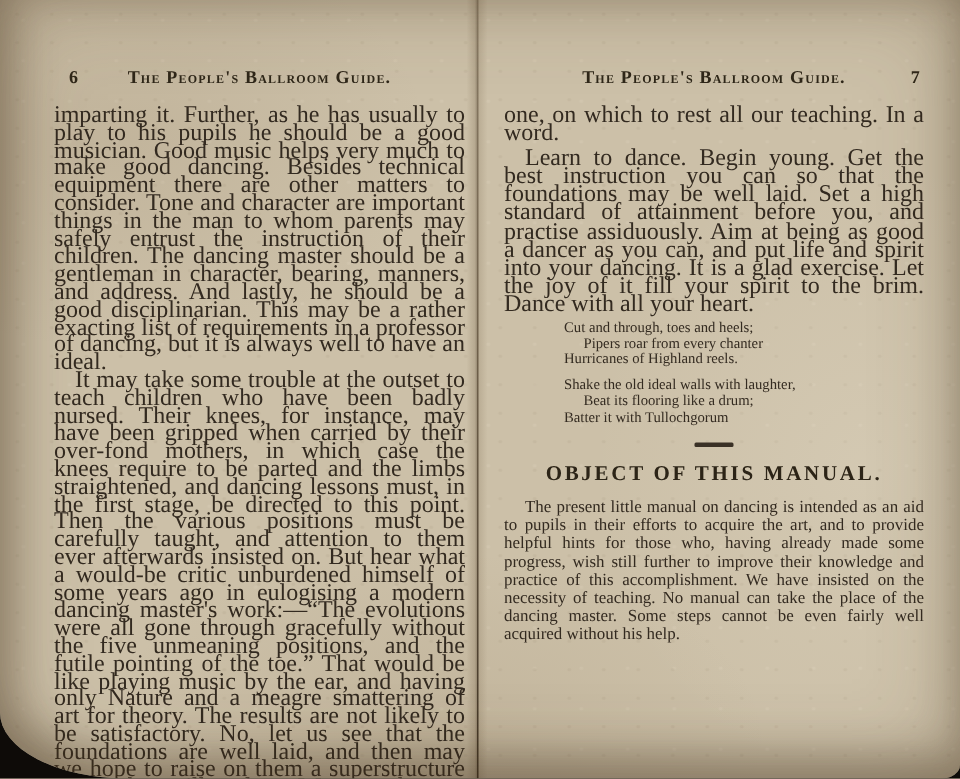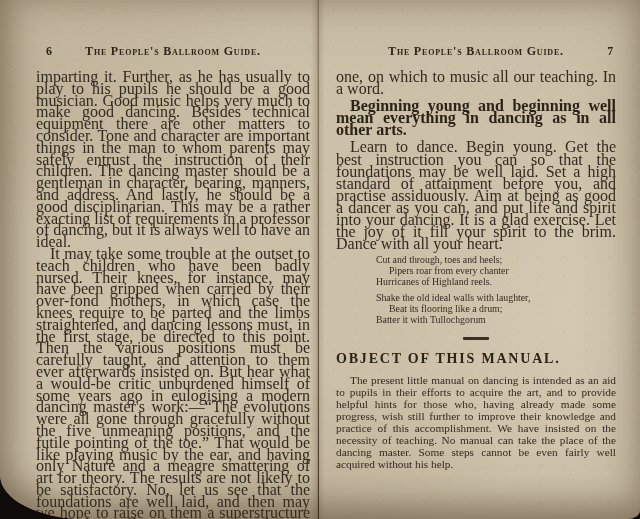--- a/index.html
+++ b/index.html
@@ -96,20 +96,21 @@
     background: #3a3126;
     border-radius: 1px;
     margin: 2px auto 11px auto;
   }
 
   .section-heading {
     margin: 0 0 7px 0;
     font-size: 14px;
     font-weight: 700;
     letter-spacing: 1.8px;
+    text-align: center;
     color: #2c2417;
   }
   .loose { font-size: 11.3px; line-height: 15.6px; }
 </style>
 </head>
 <body>
 
 <div class="book">
   <div class="gutter"></div>
 
@@ -120,22 +121,21 @@
     </header>
     <p class="body-text">imparting it.  Further, as he has usually to play to his pupils he should be a good musician.  Good music helps very much to make good dancing.  Besides technical equipment there are other matters to consider.  Tone and character are important things in the man to whom parents may safely entrust the instruction of their children.  The dancing master should be a gentleman in character, bearing, manners, and address.  And lastly, he should be a good disciplinarian. This may be a rather exacting list of requirements in a professor of dancing, but it is always well to have an ideal.</p>
     <p class="body-text indent">It may take some trouble at the outset to teach children who have been badly nursed. Their knees, for instance, may have been gripped when carried by their over-fond mothers, in which case the knees require to be parted and the limbs straightened, and dancing lessons must, in the first stage, be directed to this point.  Then the various positions must be carefully taught, and attention to them ever afterwards insisted on.  But hear what a would-be critic unburdened himself of some years ago in eulogising a modern dancing master's work:—“The evolutions were all gone through gracefully without the five unmeaning positions, and the futile pointing of the toe.”  That would be like playing music by the ear, and having only Nature and a meagre smattering of art for theory.  The results are not likely to be satisfactory.  No, let us see that the foundations are well laid, and then may we hope to raise on them a superstructure of art that will endure.  We must have a theory, and a sound</p>
   </section>
 
   <section class="page page-right">
     <header class="page-header">
       <span class="header-title">The People's Ballroom Guide.</span>
       <span class="pagenum pagenum-right">7</span>
     </header>
-    <p class="body-text">one, on which to music all our teaching.  In a word.</p>
-    <p class="body-text bold-statement">Beginning young and beginning well mean everything in dancing as in all other arts.</p>
+    <p class="body-text">one, on which to rest all our teaching.  In a word.</p>
     <p class="body-text indent">Learn to dance.  Begin young.  Get the best instruction you can so that the foundations may be well laid.  Set a high standard of attainment before you, and practise assiduously.  Aim at being as good a dancer as you can, and put life and spirit into your dancing. It is a glad exercise.  Let the joy of it fill your spirit to the brim.  Dance with all your heart.</p>
 
     <div class="poem poem-stanza-1">
       <div class="poem-line">Cut and through, toes and heels;</div>
       <div class="poem-line">Pipers roar from every chanter</div>
       <div class="poem-line">Hurricanes of Highland reels.</div>
     </div>
     <div class="poem poem-stanza-2">
       <div class="poem-line">Shake the old ideal walls with laughter,</div>
       <div class="poem-line">Beat its flooring like a drum;</div>

